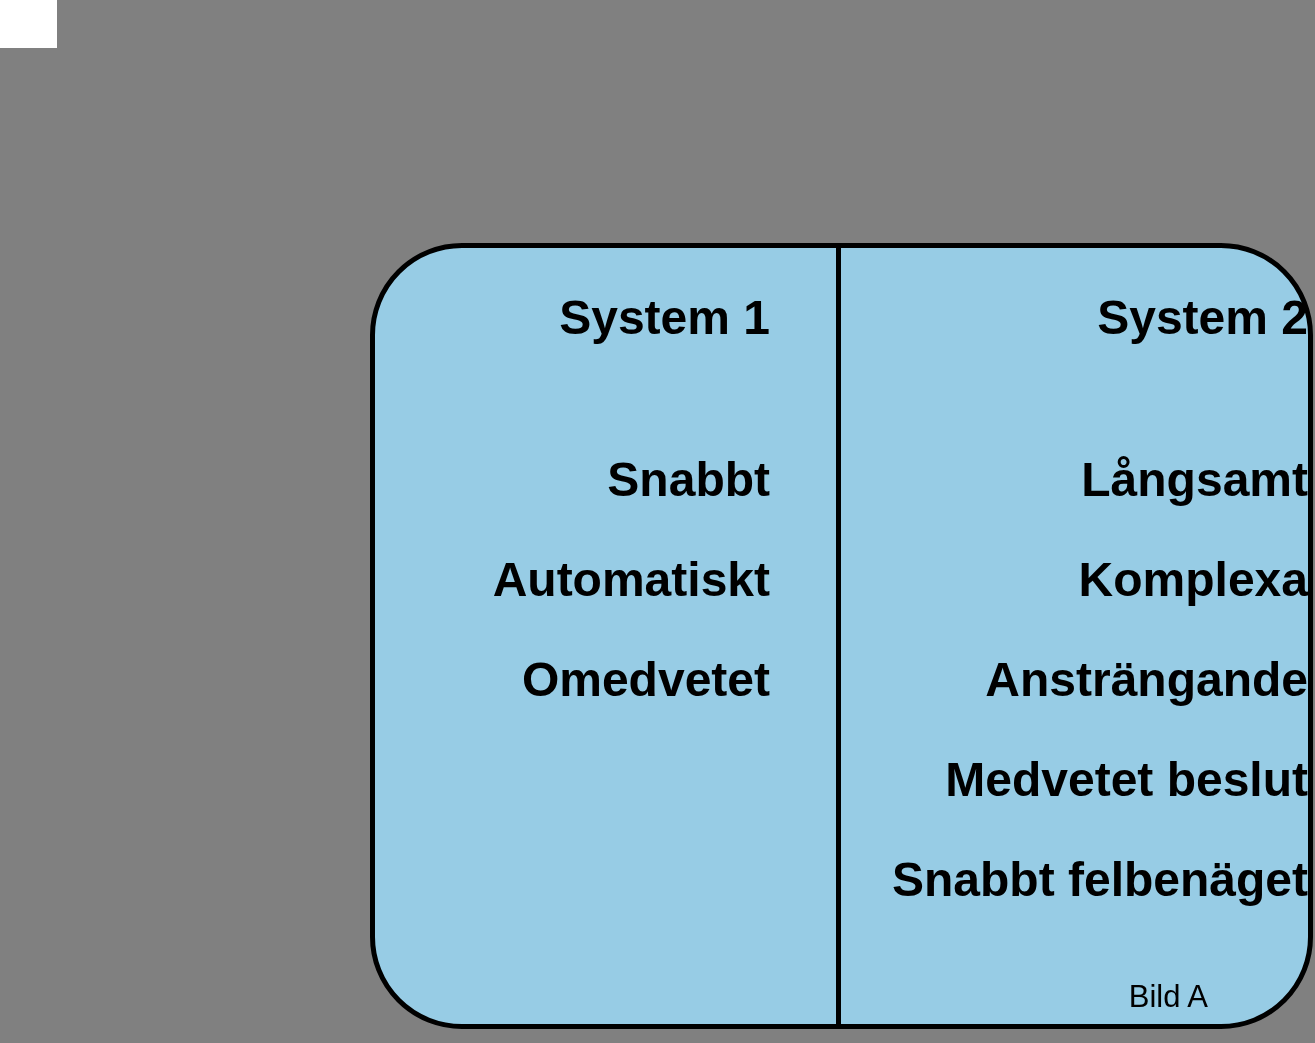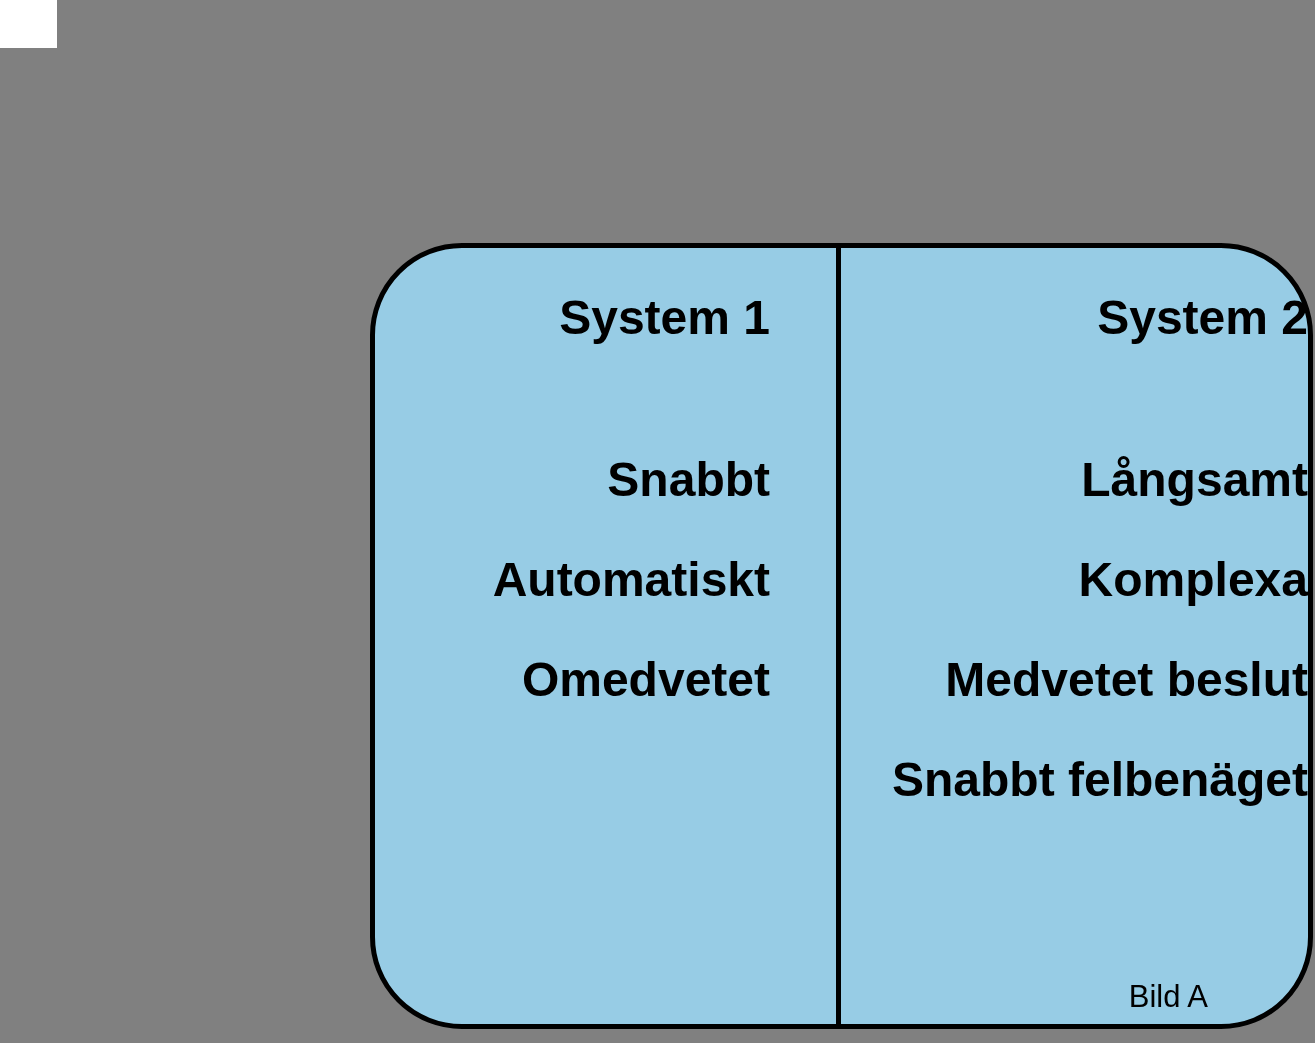--- a/index.html
+++ b/index.html
@@ -104,20 +104,21 @@
         <div class="item">Automatiskt</div>
         <div class="item">Omedvetet</div>
       </div>
     </div>
 
     <div class="col col-right">
       <div class="col-title">System 2</div>
       <div class="item-list">
         <div class="item">Långsamt</div>
         <div class="item">Komplexa</div>
+        <div class="item">Ansträngande</div>
         <div class="item">Medvetet beslut</div>
         <div class="item">Snabbt felbenäget</div>
       </div>
     </div>
 
     <div class="caption">Bild A</div>
 
   </div>
 
 </div>

